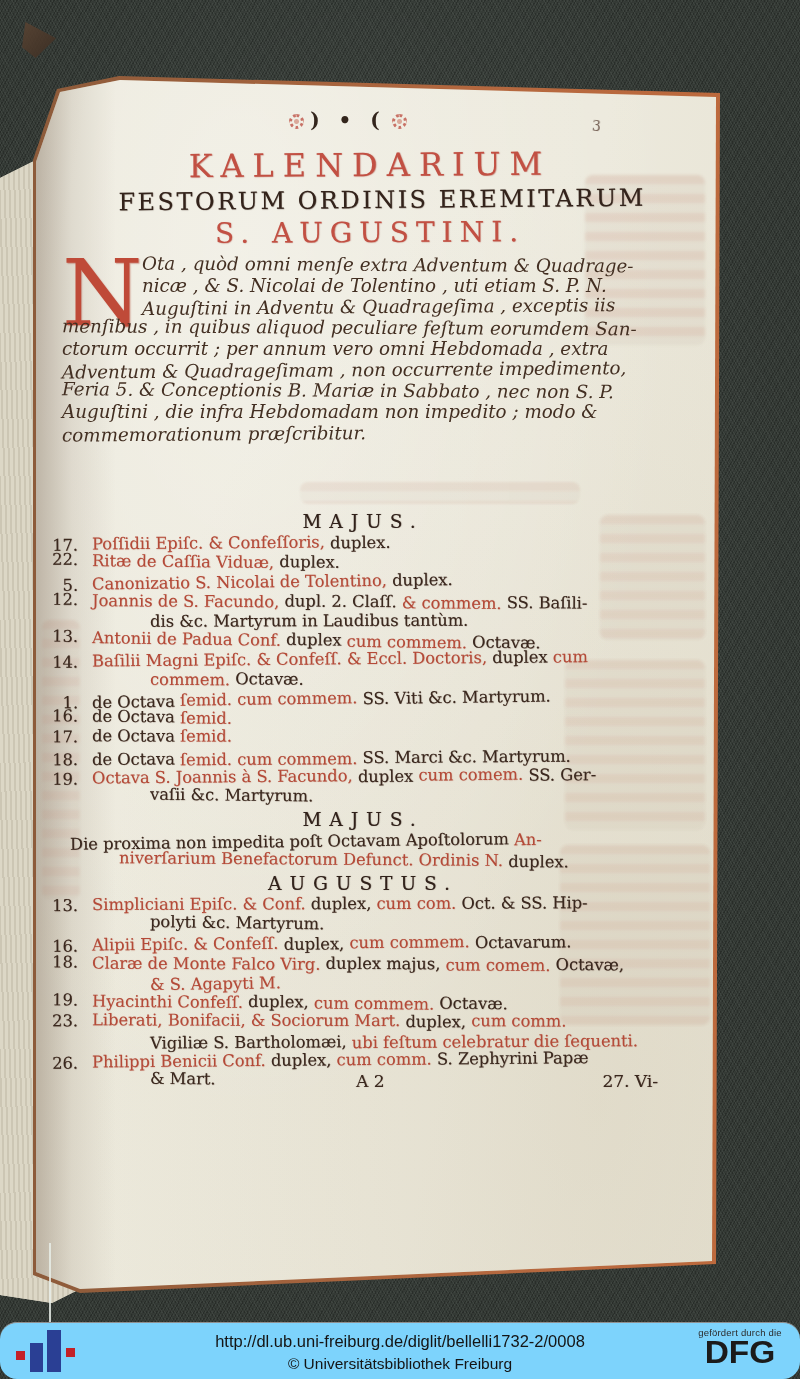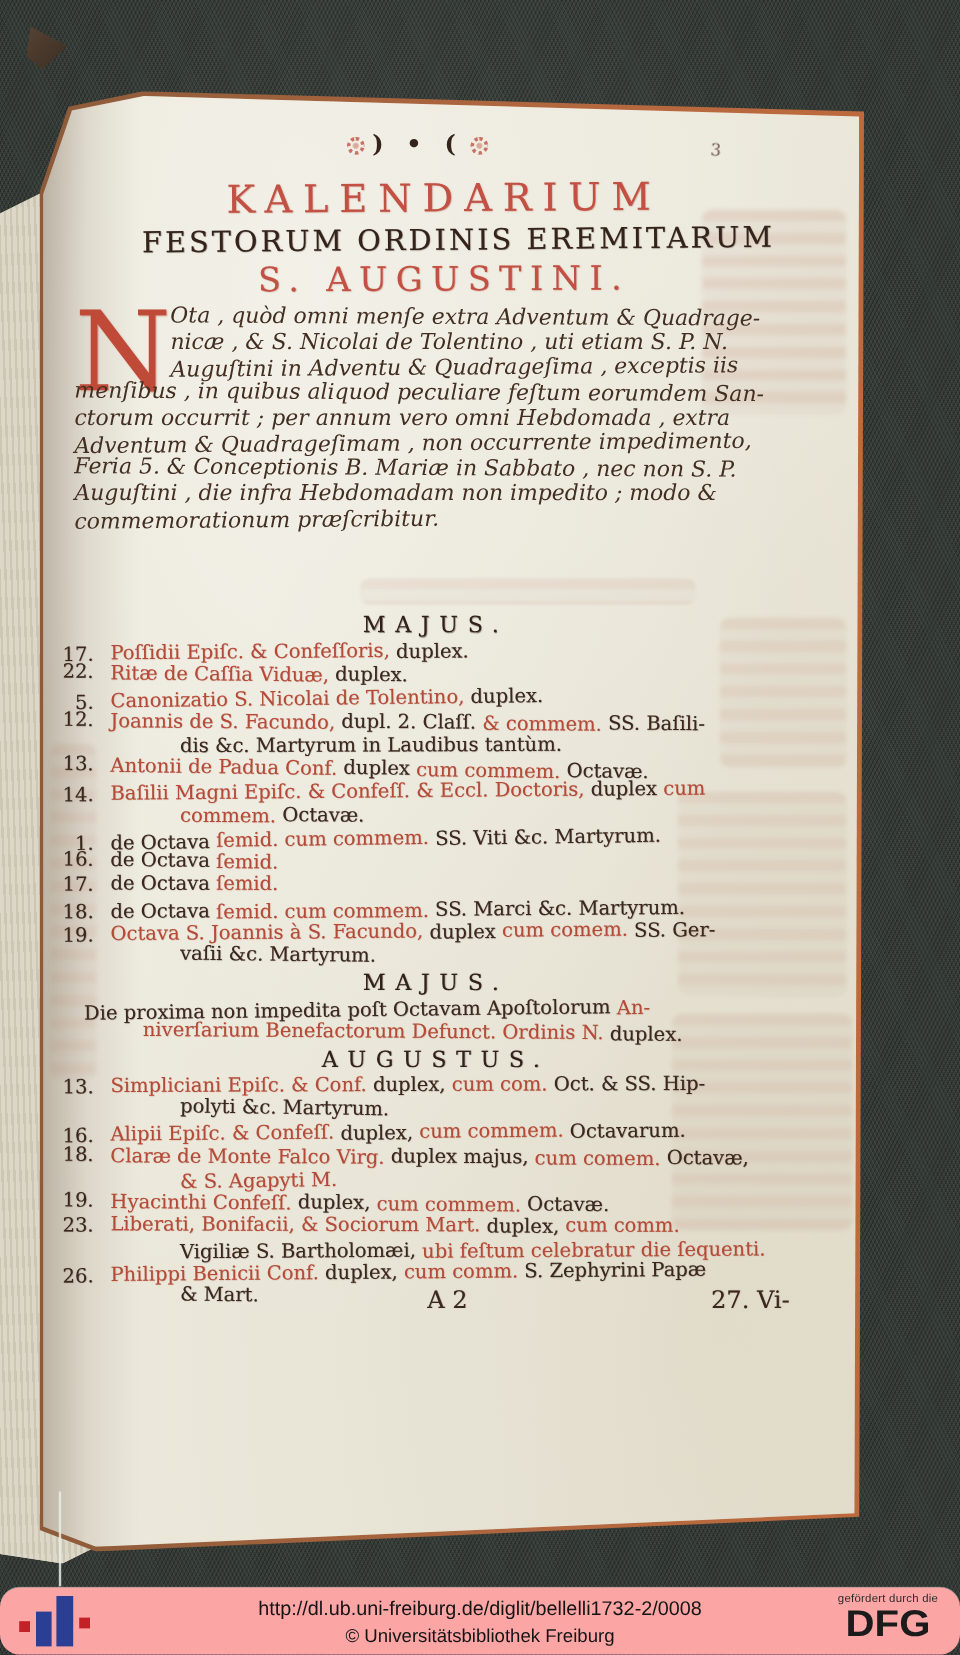--- a/index.html
+++ b/index.html
@@ -93,27 +93,27 @@
   .cal-line .day{width:34px;flex:none;text-align:right;margin-right:14px;}
   .cal-line.indent .txt{padding-left:58px;}
   .cal-line.full{padding-left:26px;}
   .cal-line.full.indent{padding-left:75px;}
   .cal-line.full.indent .txt{padding-left:0;}
   .txt .red, .txt .inkb{position:relative;}
   .cal-line:nth-child(odd) .red{top:1px;}
   .cal-line:nth-child(even) .red{top:-1px;}
   .cal-line:nth-child(4n) .inkb{top:-1px;}
   .sigline{position:relative;height:0;}
-  .sigline span{position:absolute;top:-19px;font-size:20px;}
+  .sigline span{position:absolute;top:-19px;font-size:17px;}
   .sig{left:312px;}
   .catch{right:38px;margin-left:38px;}
 
   
   .footer{position:absolute;left:0;top:1322px;width:800px;height:57px;
-    background:#fca5a5;border-top:1px solid #8f8f8f;
+    background:#7dd3fc;border-top:1px solid #8f8f8f;
     font-family:"Liberation Sans","DejaVu Sans",sans-serif;color:#141414;border-radius:17px;}
   .ublogo{position:absolute;left:16px;top:5px;width:62px;height:46px;}
   .ublogo i{position:absolute;display:block;}
   .ub-r1{left:0;top:23px;width:9px;height:9px;background:#c32127;}
   .ub-b1{left:14px;top:15px;width:13px;height:29px;background:#2a3f94;}
   .ub-b2{left:31px;top:2px;width:14px;height:42px;background:#2a3f94;}
   .ub-r2{left:50px;top:20px;width:9px;height:9px;background:#c32127;}
   .furl{position:absolute;left:0;top:9px;width:800px;text-align:center;font-size:16.5px;}
   .fcopy{position:absolute;left:0;top:32px;width:800px;text-align:center;font-size:15.5px;}
   .dfg{position:absolute;right:12px;top:4px;width:96px;text-align:center;}

